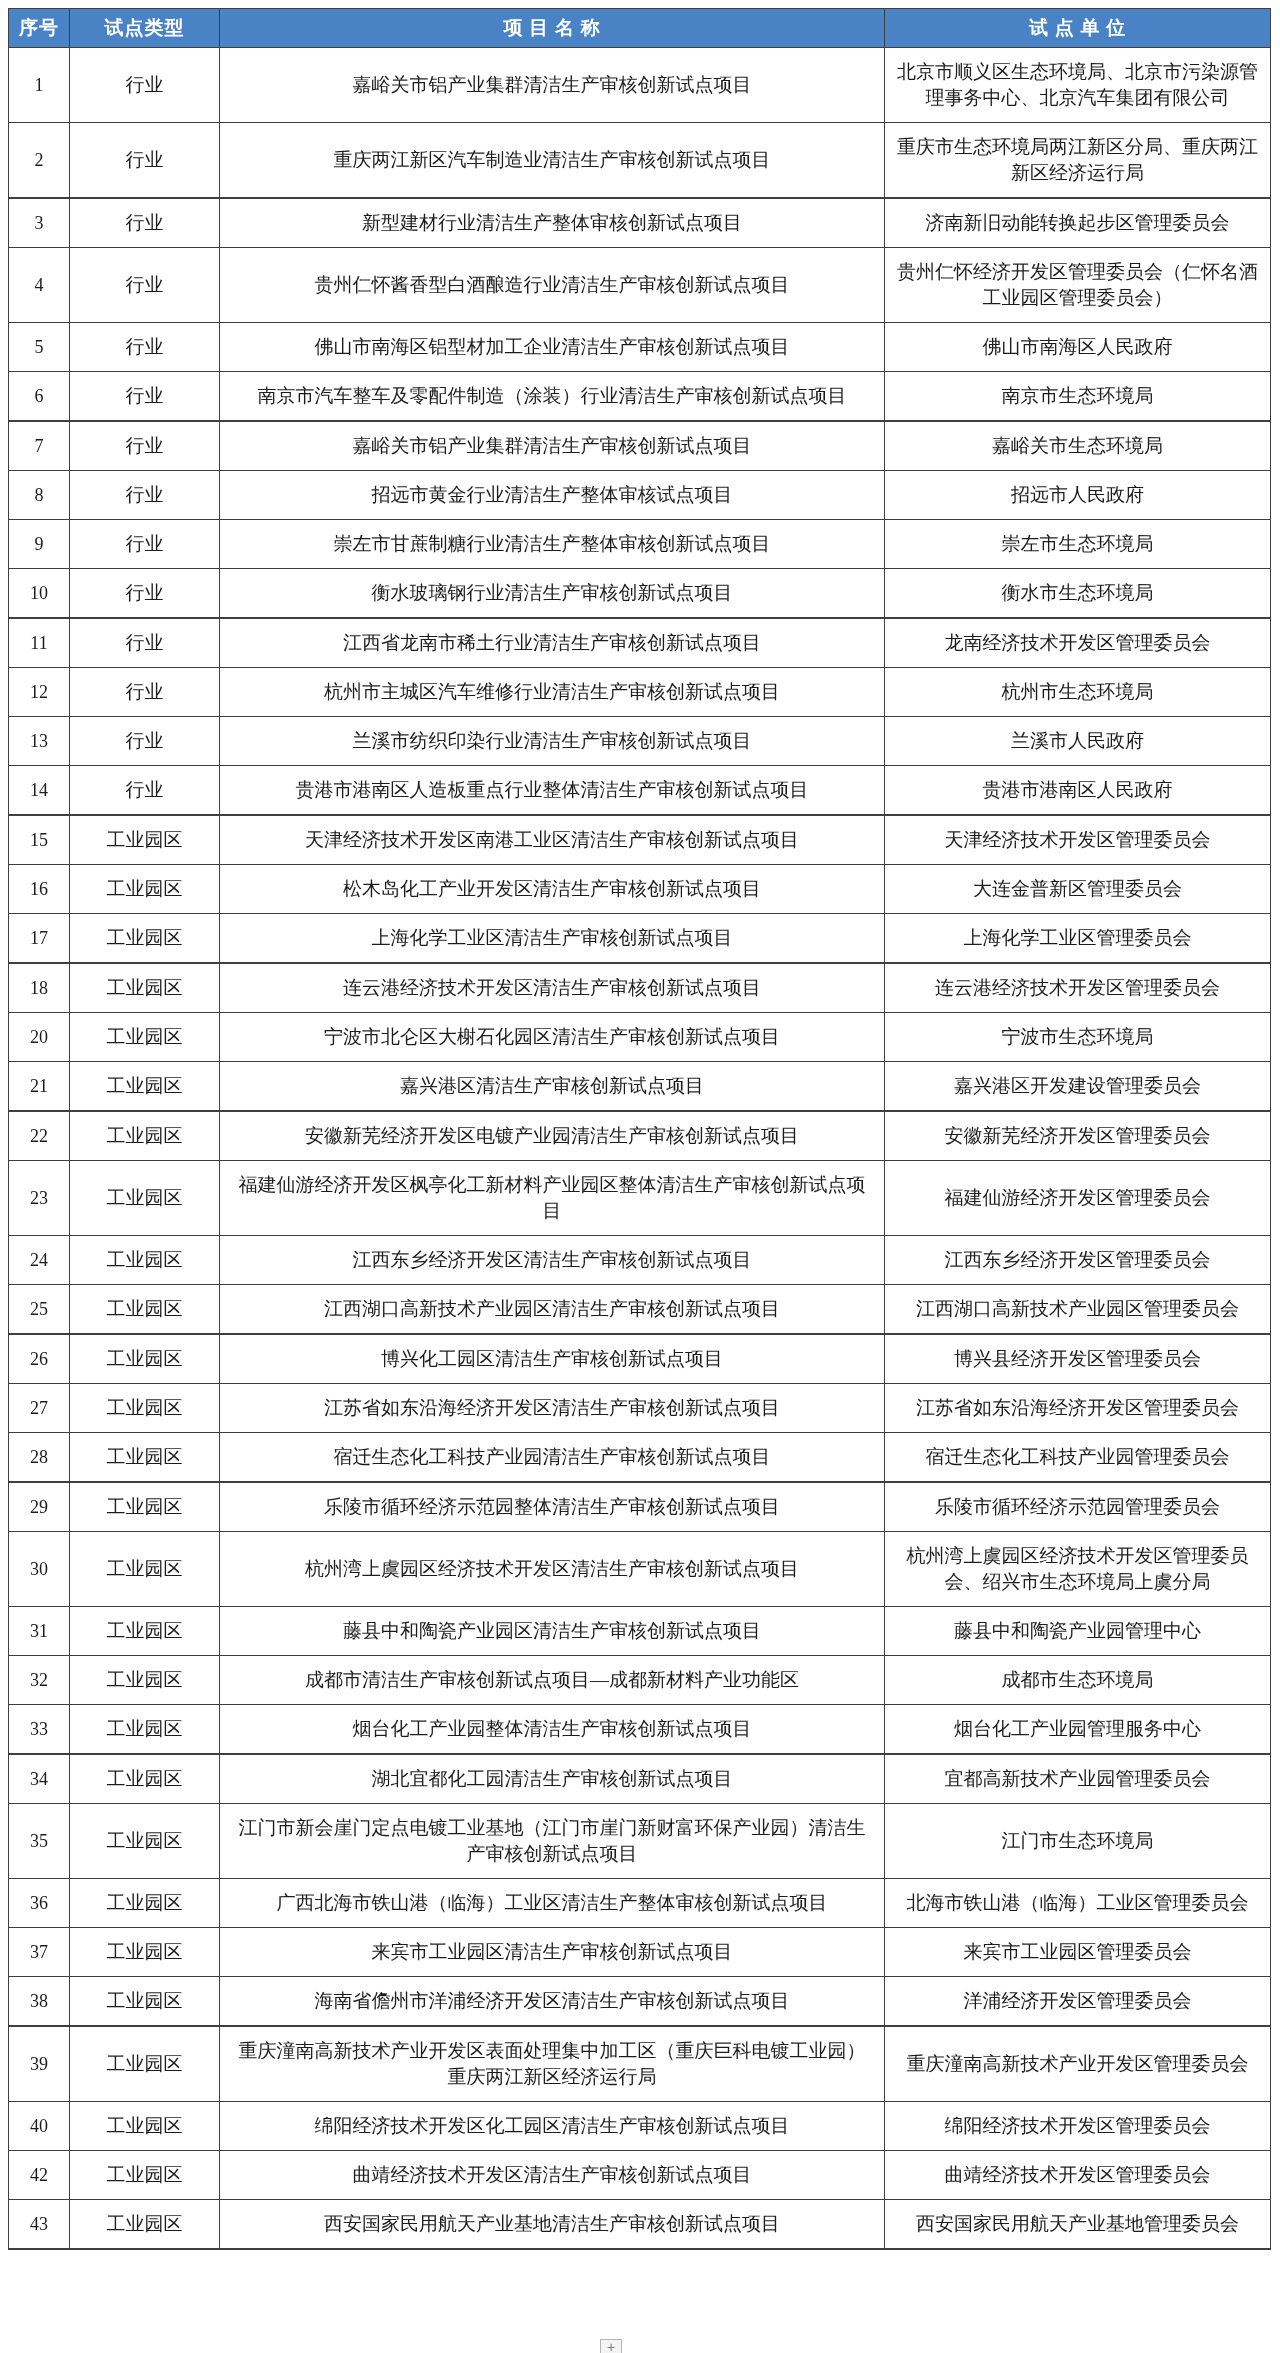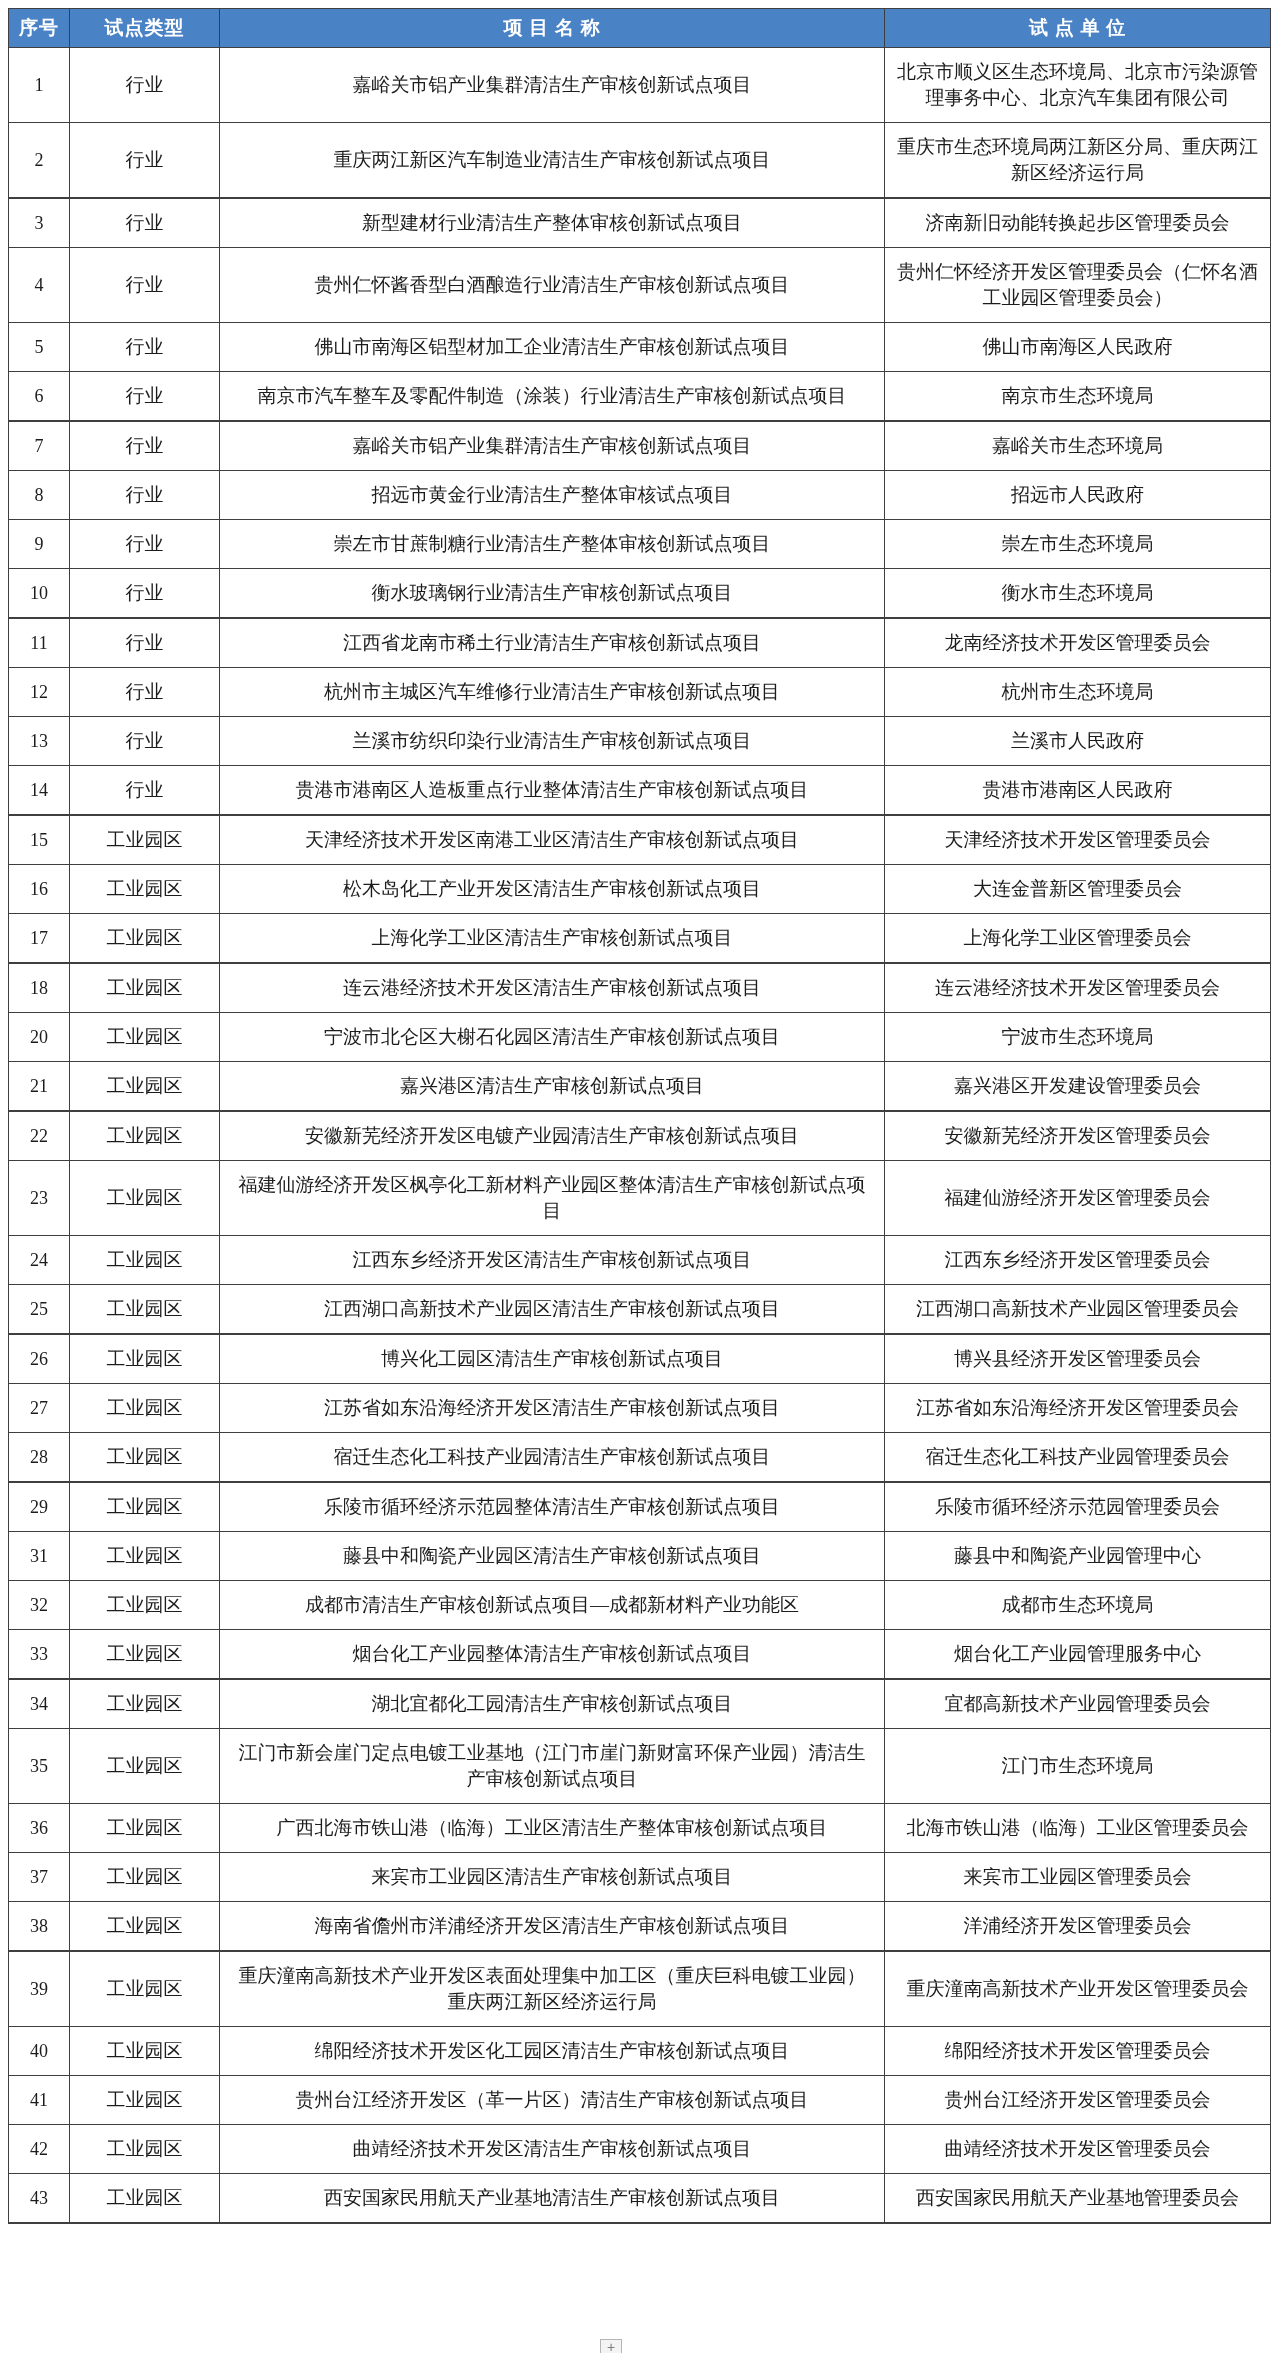--- a/index.html
+++ b/index.html
@@ -254,20 +254,26 @@
           <td class="cell-project">宿迁生态化工科技产业园清洁生产审核创新试点项目</td>
           <td class="cell-unit">宿迁生态化工科技产业园管理委员会</td>
         </tr>
         <tr>
           <td class="cell-no">29</td>
           <td class="cell-type">工业园区</td>
           <td class="cell-project">乐陵市循环经济示范园整体清洁生产审核创新试点项目</td>
           <td class="cell-unit">乐陵市循环经济示范园管理委员会</td>
         </tr>
         <tr>
+          <td class="cell-no">30</td>
+          <td class="cell-type">工业园区</td>
+          <td class="cell-project">杭州湾上虞园区经济技术开发区清洁生产审核创新试点项目</td>
+          <td class="cell-unit">杭州湾上虞园区经济技术开发区管理委员会、绍兴市生态环境局上虞分局</td>
+        </tr>
+        <tr>
           <td class="cell-no">31</td>
           <td class="cell-type">工业园区</td>
           <td class="cell-project">藤县中和陶瓷产业园区清洁生产审核创新试点项目</td>
           <td class="cell-unit">藤县中和陶瓷产业园管理中心</td>
         </tr>
         <tr>
           <td class="cell-no">32</td>
           <td class="cell-type">工业园区</td>
           <td class="cell-project">成都市清洁生产审核创新试点项目—成都新材料产业功能区</td>
           <td class="cell-unit">成都市生态环境局</td>
@@ -314,26 +320,20 @@
           <td class="cell-project">重庆潼南高新技术产业开发区表面处理集中加工区（重庆巨科电镀工业园）重庆两江新区经济运行局</td>
           <td class="cell-unit">重庆潼南高新技术产业开发区管理委员会</td>
         </tr>
         <tr>
           <td class="cell-no">40</td>
           <td class="cell-type">工业园区</td>
           <td class="cell-project">绵阳经济技术开发区化工园区清洁生产审核创新试点项目</td>
           <td class="cell-unit">绵阳经济技术开发区管理委员会</td>
         </tr>
         <tr>
-          <td class="cell-no">41</td>
-          <td class="cell-type">工业园区</td>
-          <td class="cell-project">贵州台江经济开发区（革一片区）清洁生产审核创新试点项目</td>
-          <td class="cell-unit">贵州台江经济开发区管理委员会</td>
-        </tr>
-        <tr>
           <td class="cell-no">42</td>
           <td class="cell-type">工业园区</td>
           <td class="cell-project">曲靖经济技术开发区清洁生产审核创新试点项目</td>
           <td class="cell-unit">曲靖经济技术开发区管理委员会</td>
         </tr>
         <tr class="page-break">
           <td class="cell-no">43</td>
           <td class="cell-type">工业园区</td>
           <td class="cell-project">西安国家民用航天产业基地清洁生产审核创新试点项目</td>
           <td class="cell-unit">西安国家民用航天产业基地管理委员会</td>

